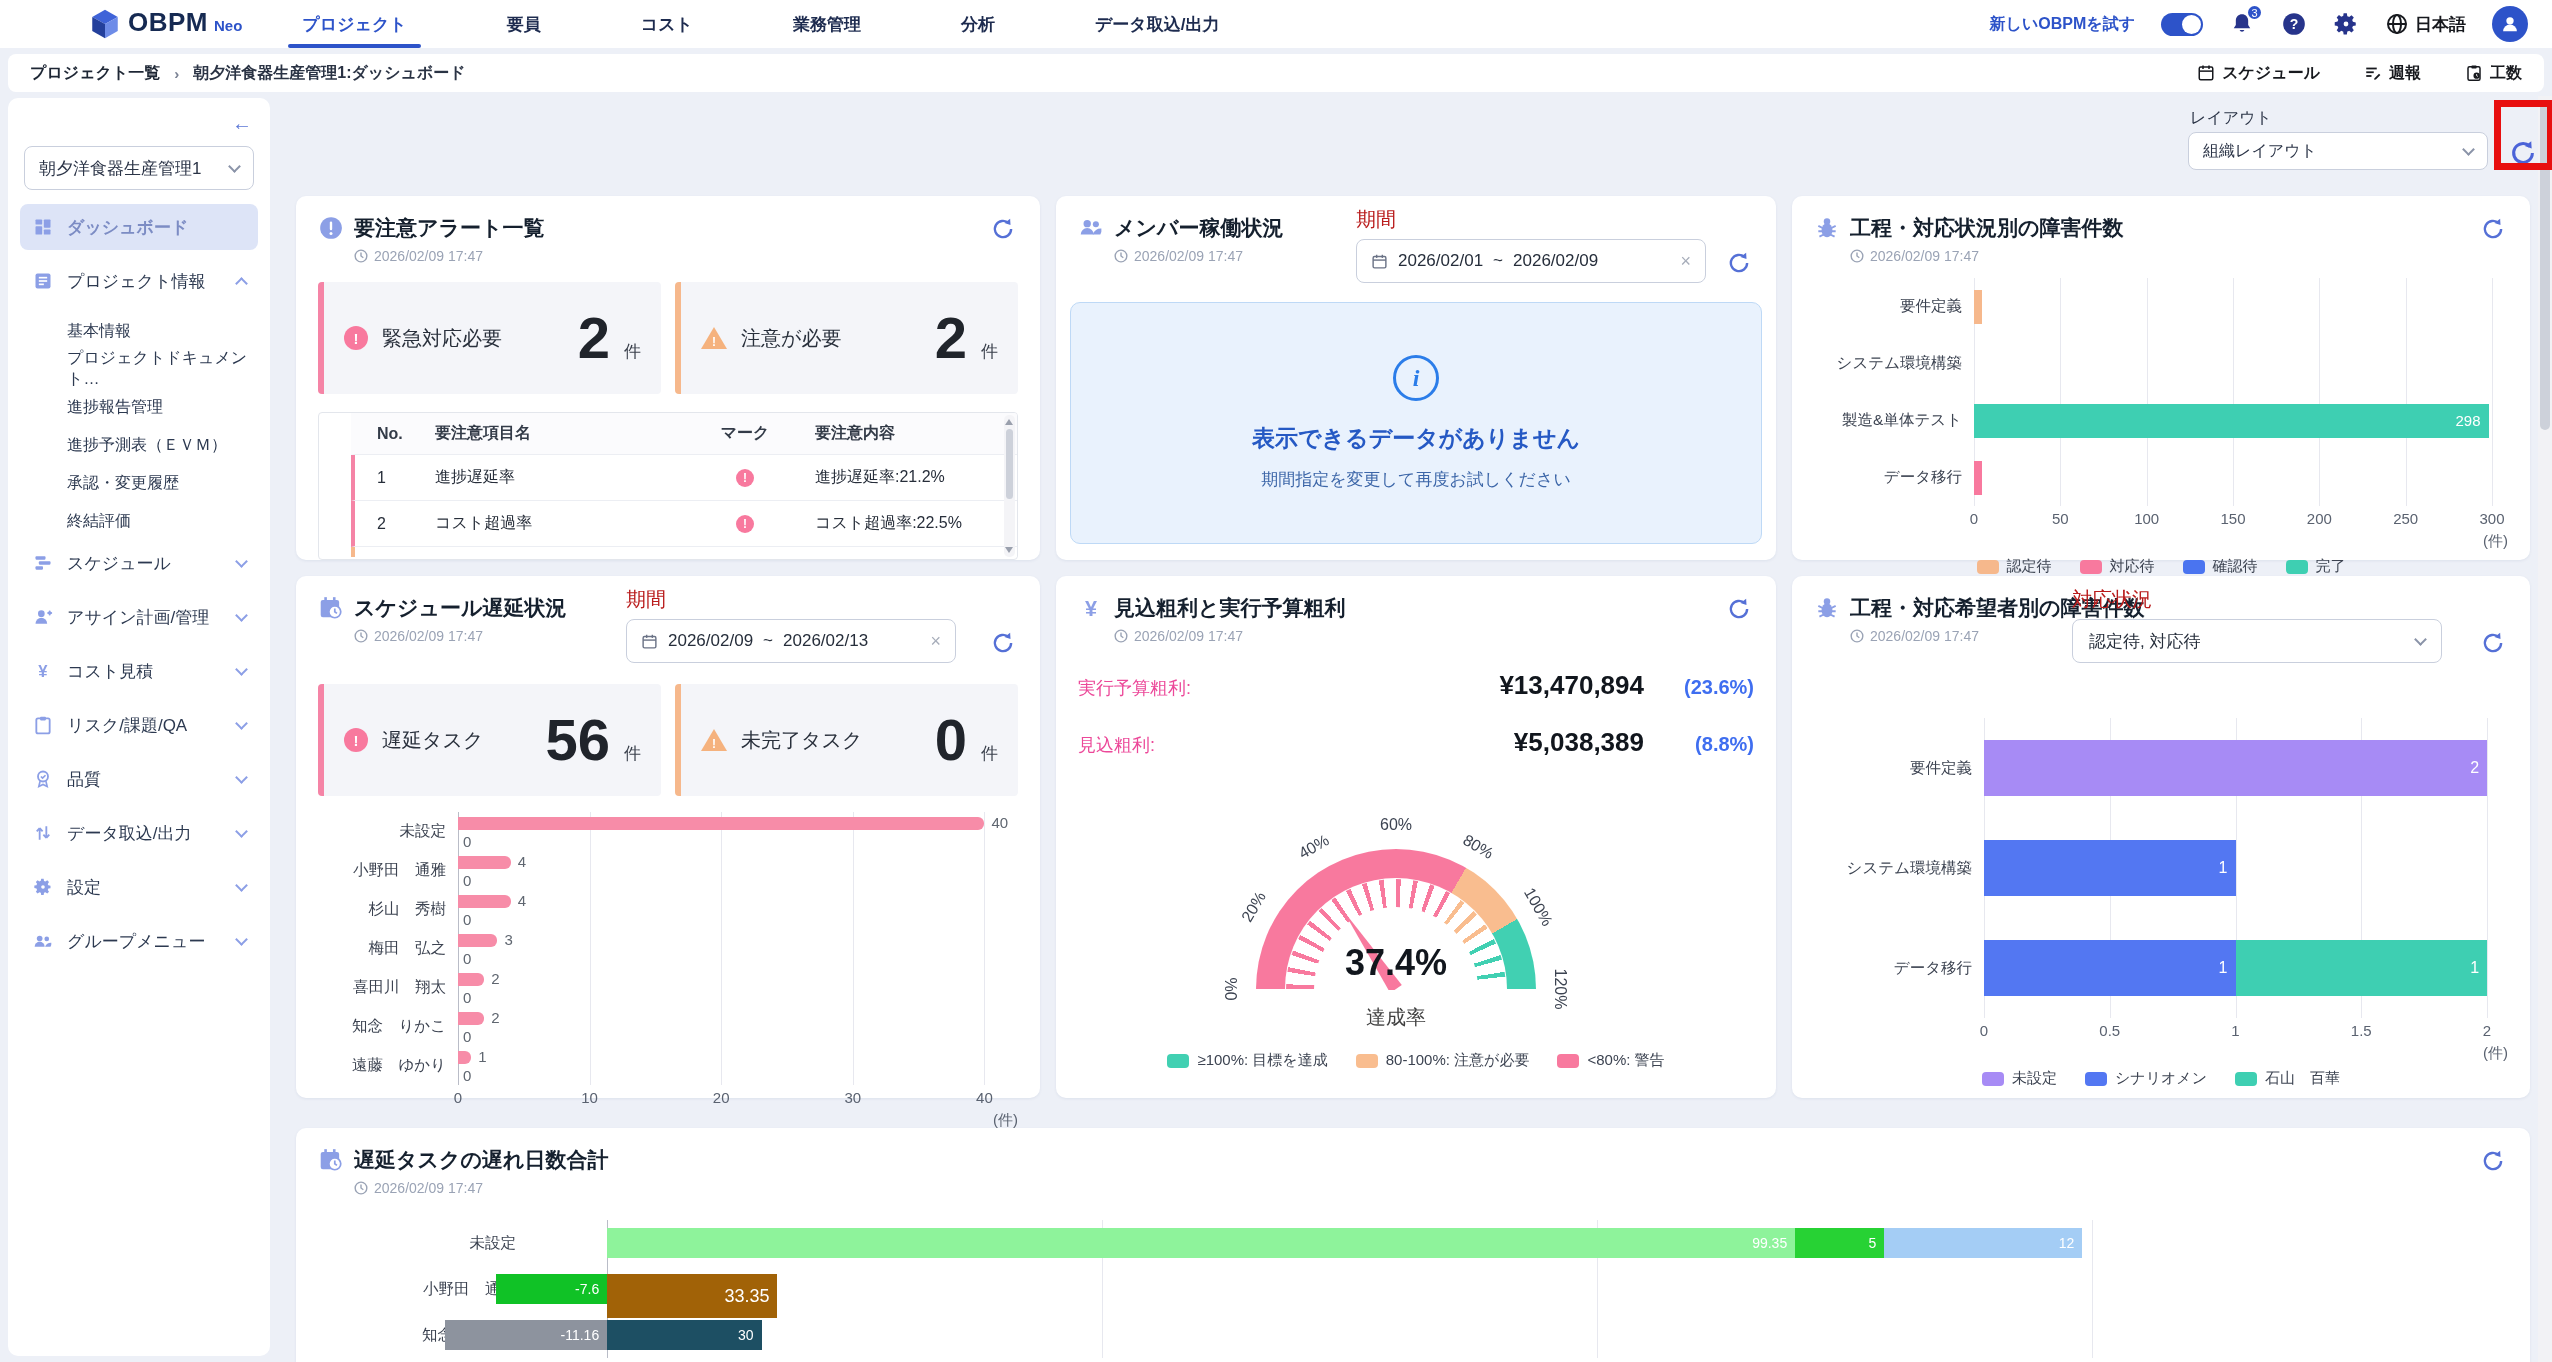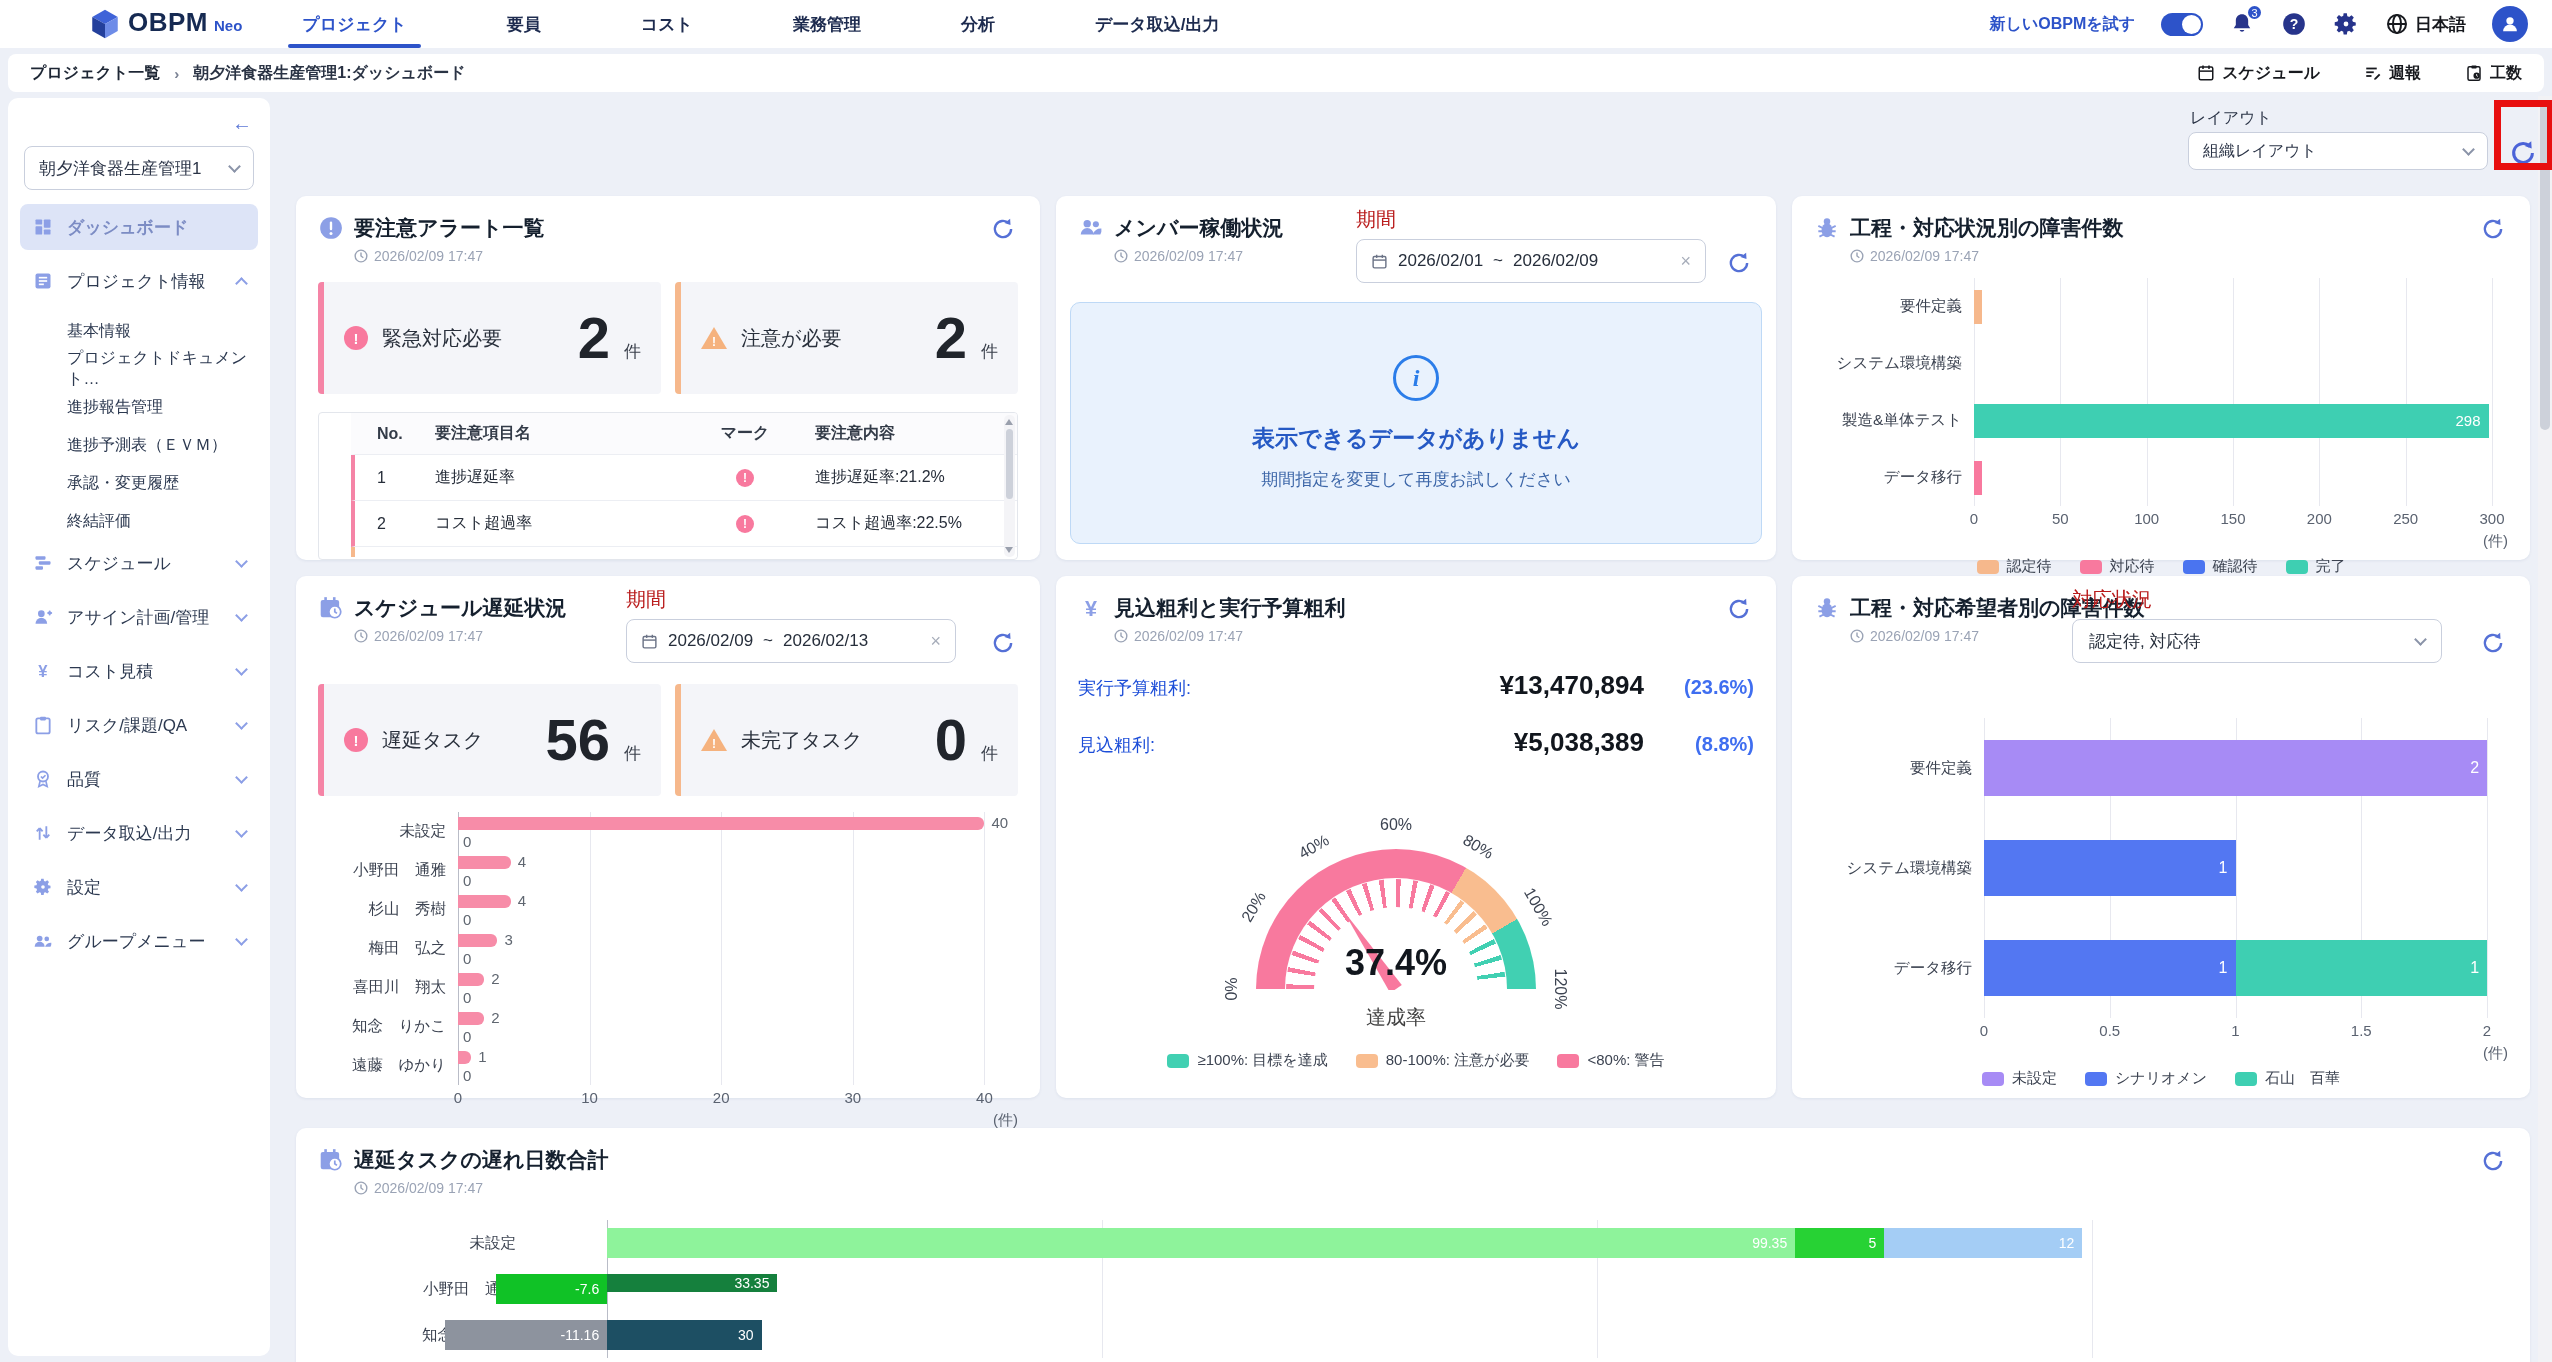--- a/index.html
+++ b/index.html
@@ -125,21 +125,21 @@
   .g-zones { position:absolute; left:0; top:0; width:280px; height:280px; border-radius:50%; }
   .g-hole1 { position:absolute; left:29px; top:29px; width:222px; height:222px; border-radius:50%; background:#fff; }
   .g-ticks { position:absolute; left:30px; top:30px; width:220px; height:220px; border-radius:50%; }
   .g-hole2 { position:absolute; left:58px; top:58px; width:164px; height:164px; border-radius:50%; background:#fff; }
   .g-needle { position:absolute; left:133px; top:45px; width:0; height:0; border-left:7px solid transparent; border-right:7px solid transparent; border-bottom:95px solid #f8799e; transform-origin:7px 95px; }
   .g-value { position:absolute; left:0; width:380px; top:138px; text-align:center; font-size:36px; font-weight:bold; color:#11161d; }
   .g-label { position:absolute; left:0; width:380px; top:200px; text-align:center; font-size:20px; color:#404040; }
   .g-tick-label { position:absolute; font-size:16px; color:#3c4351; white-space:nowrap; }
 
   .money-row { display:flex; align-items:baseline; margin-top:26px; }
-  .money-label { font-size:18px; color:#1d4ed8; }
+  .money-label { font-size:18px; color:#ec4899; }
   .money-amount { margin-left:auto; font-size:26px; font-weight:bold; color:#11161d; }
   .money-pct { width:110px; text-align:right; font-size:20px; font-weight:bold; color:#3f6ef0; }
 
   
   .page-scroll { position:absolute; right:0; top:96px; bottom:0; width:14px; background:#f2f2f5; }
   .page-thumb { position:absolute; left:2px; right:2px; top:4px; height:330px; background:#cdd1da; border-radius:6px; }
   .page-arrow { position:absolute; bottom:4px; left:3px; width:0; height:0; border-left:5px solid transparent; border-right:5px solid transparent; border-top:7px solid #7e8априста2; border-top-color:#7e8592; }
   svg { display:block; }
 </style>
 </head>
@@ -931,21 +931,21 @@
           <div class="h-track">
             <div class="seg" style="left: 4%; width: 60%; top: 8px; height: 30px; background: rgb(142, 243, 155); font-size: 14px;">99.35</div>
             <div class="seg" style="left: 64%; width: 4.5%; top: 8px; height: 30px; background: rgb(39, 210, 52); font-size: 14px;">5</div>
             <div class="seg" style="left: 68.5%; width: 10%; top: 8px; height: 30px; background: rgb(164, 205, 245); font-size: 14px;">12</div>
           </div>
         </div>
         <div class="h-row" style="height: 46px;">
           <div class="h-label" style="width: 210px;">小野田　通雅</div>
           <div class="h-track">
             <div class="seg" style="left: -1.6%; width: 5.6%; top: 8px; height: 30px; background: rgb(16, 194, 38); font-size: 14px;">-7.6</div>
-            <div class="seg" style="left: 4%; width: 8.6%; top: 8px; height: 18px; background: #15803d; font-size: 14px;">33.35</div>
+            <div class="seg" style="left: 4%; width: 8.6%; top: 8px; height: 44px; background: #a16207; font-size: 18px;">33.35</div>
           </div>
         </div>
         <div class="h-row" style="height: 46px;">
           <div class="h-label" style="width: 210px;">知念　りかこ</div>
           <div class="h-track">
             <div class="seg" style="left: -4.2%; width: 8.2%; top: 8px; height: 30px; background: rgb(141, 147, 158); font-size: 14px;">-11.16</div>
             <div class="seg" style="left: 4%; width: 7.8%; top: 8px; height: 30px; background: rgb(29, 79, 99); font-size: 14px;">30</div>
           </div>
         </div>
       </div>

